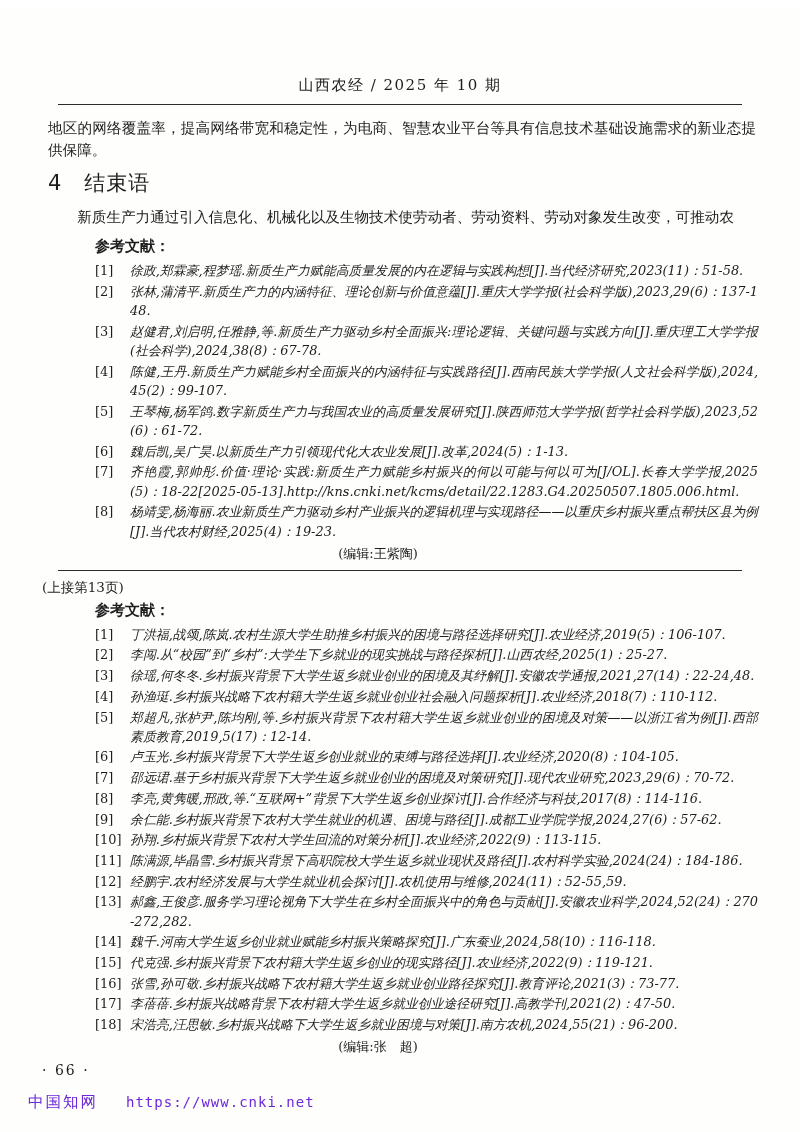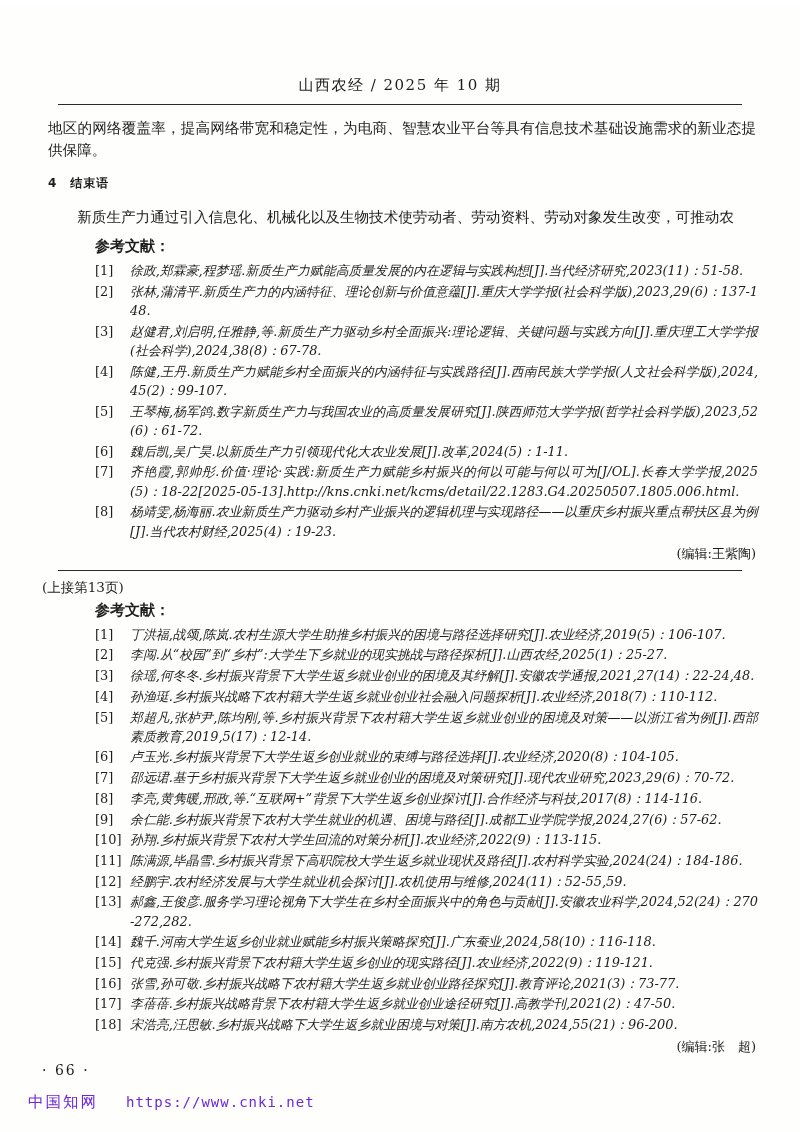--- a/index.html
+++ b/index.html
@@ -23,41 +23,41 @@
     margin:9px 58px 0 58px;
   }
   .body-cols{
     display:flex;gap:26px;
     margin:12px 44px 0 48px;
   }
   .col{flex:1;font-size:14.6px;line-height:21.6px;text-align:justify;}
   .col p{margin:0;}
   .sec-heading{
     font-family:"DejaVu Sans","Liberation Sans",sans-serif;
-    font-weight:bold;font-size:12px;
+    font-weight:normal;font-size:21px;
     margin:13px 0 11px 0;
     letter-spacing:1px;
   }
   .indent{text-indent:2em;}
   .refs-title{
     font-family:"DejaVu Sans","Liberation Sans",sans-serif;
     font-weight:bold;font-size:15px;
     margin:10px 0 5px 95px;
   }
   .refs{margin:0 42px 0 95px;}
   .ref{
     display:flex;
     font-size:12.9px;line-height:19.2px;
     margin-bottom:1.5px;
     text-align:justify;
   }
   .ref-num{flex:0 0 35px;}
   .ref-text{flex:1;word-break:break-all;font-style:italic;}
   .editor-line{
-    text-align:right;
+    text-align:center;
     margin:4px 44px 0 0;
     font-size:13px;
   }
   .section-rule{
     border:none;border-top:1.5px solid #2b2b2b;
     margin:7px 58px 0 58px;
   }
   .continuation-note{
     margin:8px 0 0 42px;
     font-size:13.5px;
@@ -113,21 +113,21 @@
     <div class="ref">
         <span class="ref-num">[4]</span>
         <span class="ref-text">陈健,王丹.新质生产力赋能乡村全面振兴的内涵特征与实践路径[J].西南民族大学学报(人文社会科学版),2024,45(2)：99-107.</span>
       </div>
     <div class="ref">
         <span class="ref-num">[5]</span>
         <span class="ref-text">王琴梅,杨军鸽.数字新质生产力与我国农业的高质量发展研究[J].陕西师范大学学报(哲学社会科学版),2023,52(6)：61-72.</span>
       </div>
     <div class="ref">
         <span class="ref-num">[6]</span>
-        <span class="ref-text">魏后凯,吴广昊.以新质生产力引领现代化大农业发展[J].改革,2024(5)：1-11.</span>
+        <span class="ref-text">魏后凯,吴广昊.以新质生产力引领现代化大农业发展[J].改革,2024(5)：1-13.</span>
       </div>
     <div class="ref">
         <span class="ref-num">[7]</span>
         <span class="ref-text">齐艳霞,郭帅彤.价值·理论·实践:新质生产力赋能乡村振兴的何以可能与何以可为[J/OL].长春大学学报,2025(5)：18-22[2025-05-13].http://kns.cnki.net/kcms/detail/22.1283.G4.20250507.1805.006.html.</span>
       </div>
     <div class="ref">
         <span class="ref-num">[8]</span>
         <span class="ref-text">杨靖雯,杨海丽.农业新质生产力驱动乡村产业振兴的逻辑机理与实现路径——以重庆乡村振兴重点帮扶区县为例[J].当代农村财经,2025(4)：19-23.</span>
       </div>
   </div>

